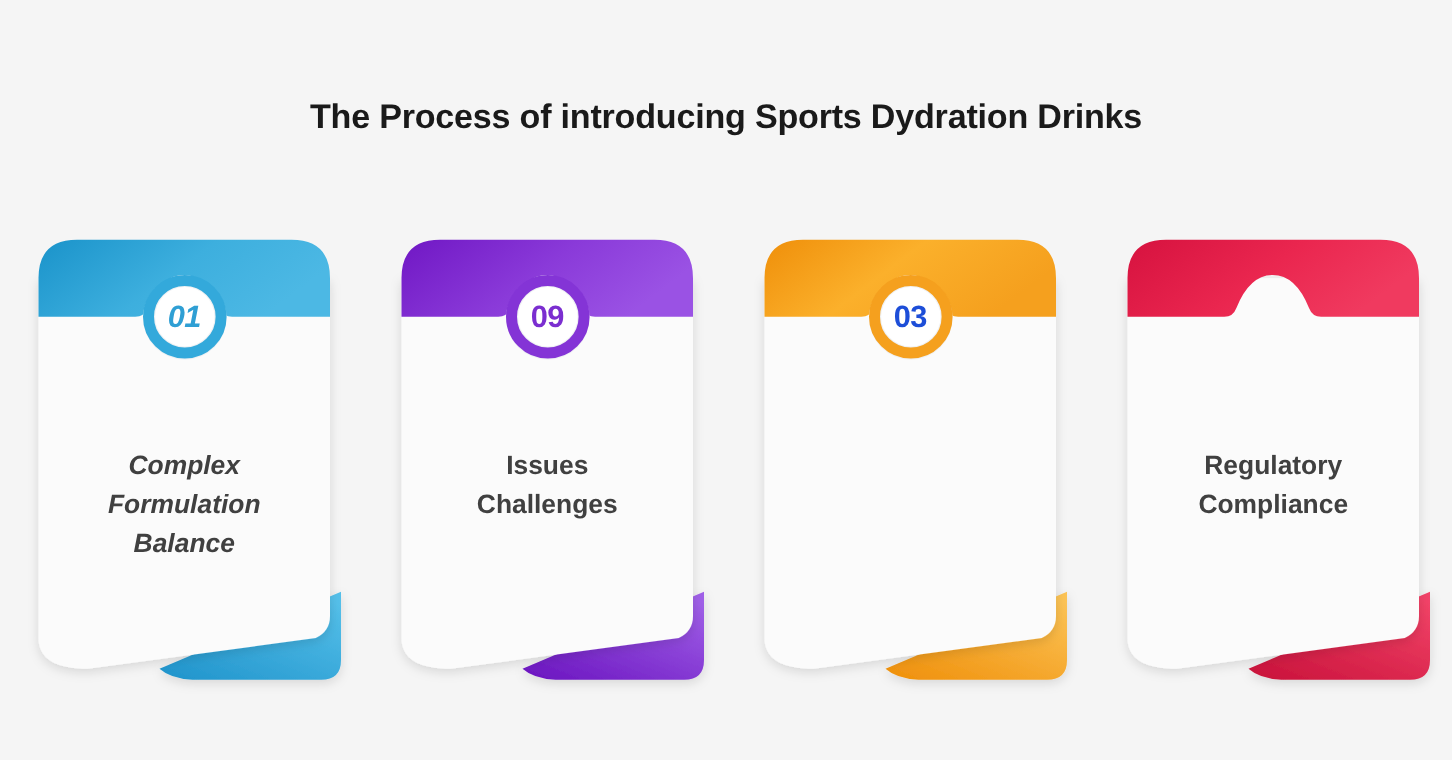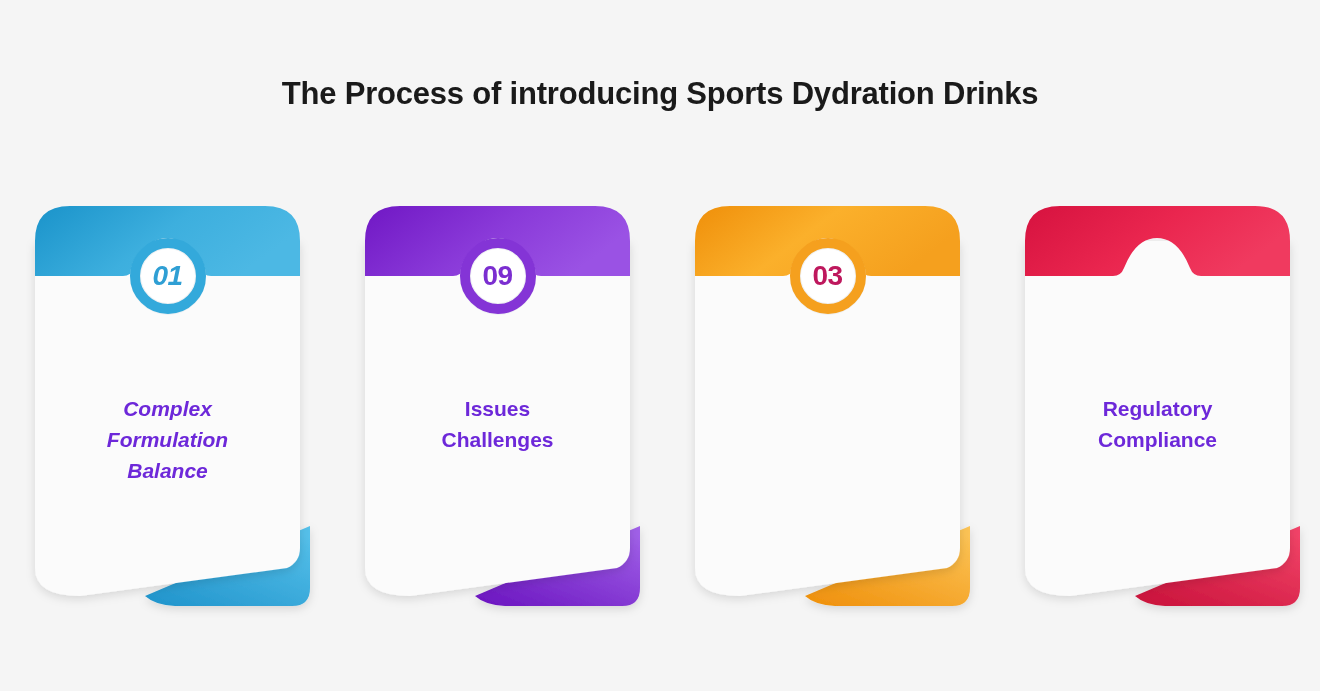--- a/index.html
+++ b/index.html
@@ -14,20 +14,21 @@
   body {
     background: #f5f5f5;
     font-family: "Liberation Sans", sans-serif;
     position: relative;
   }
 
   .page {
     position: relative;
     width: 1320px;
     height: 636px;
+    margin-top: 12px;
   }
 
   
   .title {
     position: absolute;
     top: 76px;
     left: 0;
     width: 1320px;
     text-align: center;
     font-size: 31px;
@@ -102,24 +103,24 @@
     padding-bottom: 1px;
   }
 
   
   .card-label {
     position: absolute;
     left: 0;
     top: 198px;
     width: 285px;
     text-align: center;
-    font-size: 21px;
+    font-size: 24px;
     font-weight: 600;
     line-height: 1.47;
-    color: #6d28d9;
+    color: #404040;
     z-index: 4;
     white-space: pre-line;
     padding: 0 14px;
   }
 </style>
 </head>
 <body>
 
 <div class="page">
 
@@ -214,21 +215,21 @@
         <path d="M 285 330 L 285 392 Q 285 410 267 410 L 150 410 Q 130 409 120 400 L 285 330 Z" fill="url(#rib3)" filter="url(#sh3)"></path>
         <path d="M 10 45 L 275 45 L 275 352 Q 275 366 262 372 L 55 400 Q 10 400 10 372 Z" fill="#fbfbfb" filter="url(#sh3)"></path>
         <path d="M 10 45 Q 10 10 45 10 L 240 10 Q 275 10 275 45 L 275 80 L 186 80 Q 178 80 175 72 Q 163 42 142 42 Q 121 42 109 72 Q 106 80 98 80 L 10 80 Z" fill="url(#band3)"></path>
       </svg>
       <div class="badge">
         <svg class="badge-svg" viewBox="0 0 84 84">
           <circle cx="42" cy="43" r="38" fill="#eceff1" opacity="0.85"></circle>
           <circle cx="42" cy="42" r="33" fill="none" stroke="#f5a01e" stroke-width="10"></circle>
           <circle cx="42" cy="42" r="27" fill="#ffffff"></circle>
         </svg>
-        <div class="badge-num" style="color:#be185d">03</div>
+        <div class="badge-num" style="color:#1d4ed8">03</div>
       </div>
     </div>
 
     <div class="card card-4">
       <svg class="card-svg" viewBox="0 0 285 425">
         <defs>
           <linearGradient id="band4" x1="0" y1="0" x2="1" y2="0.35">
             <stop offset="0%" stop-color="#d6123f"></stop>
             <stop offset="55%" stop-color="#ea264f"></stop>
             <stop offset="100%" stop-color="#f03a5f"></stop>

